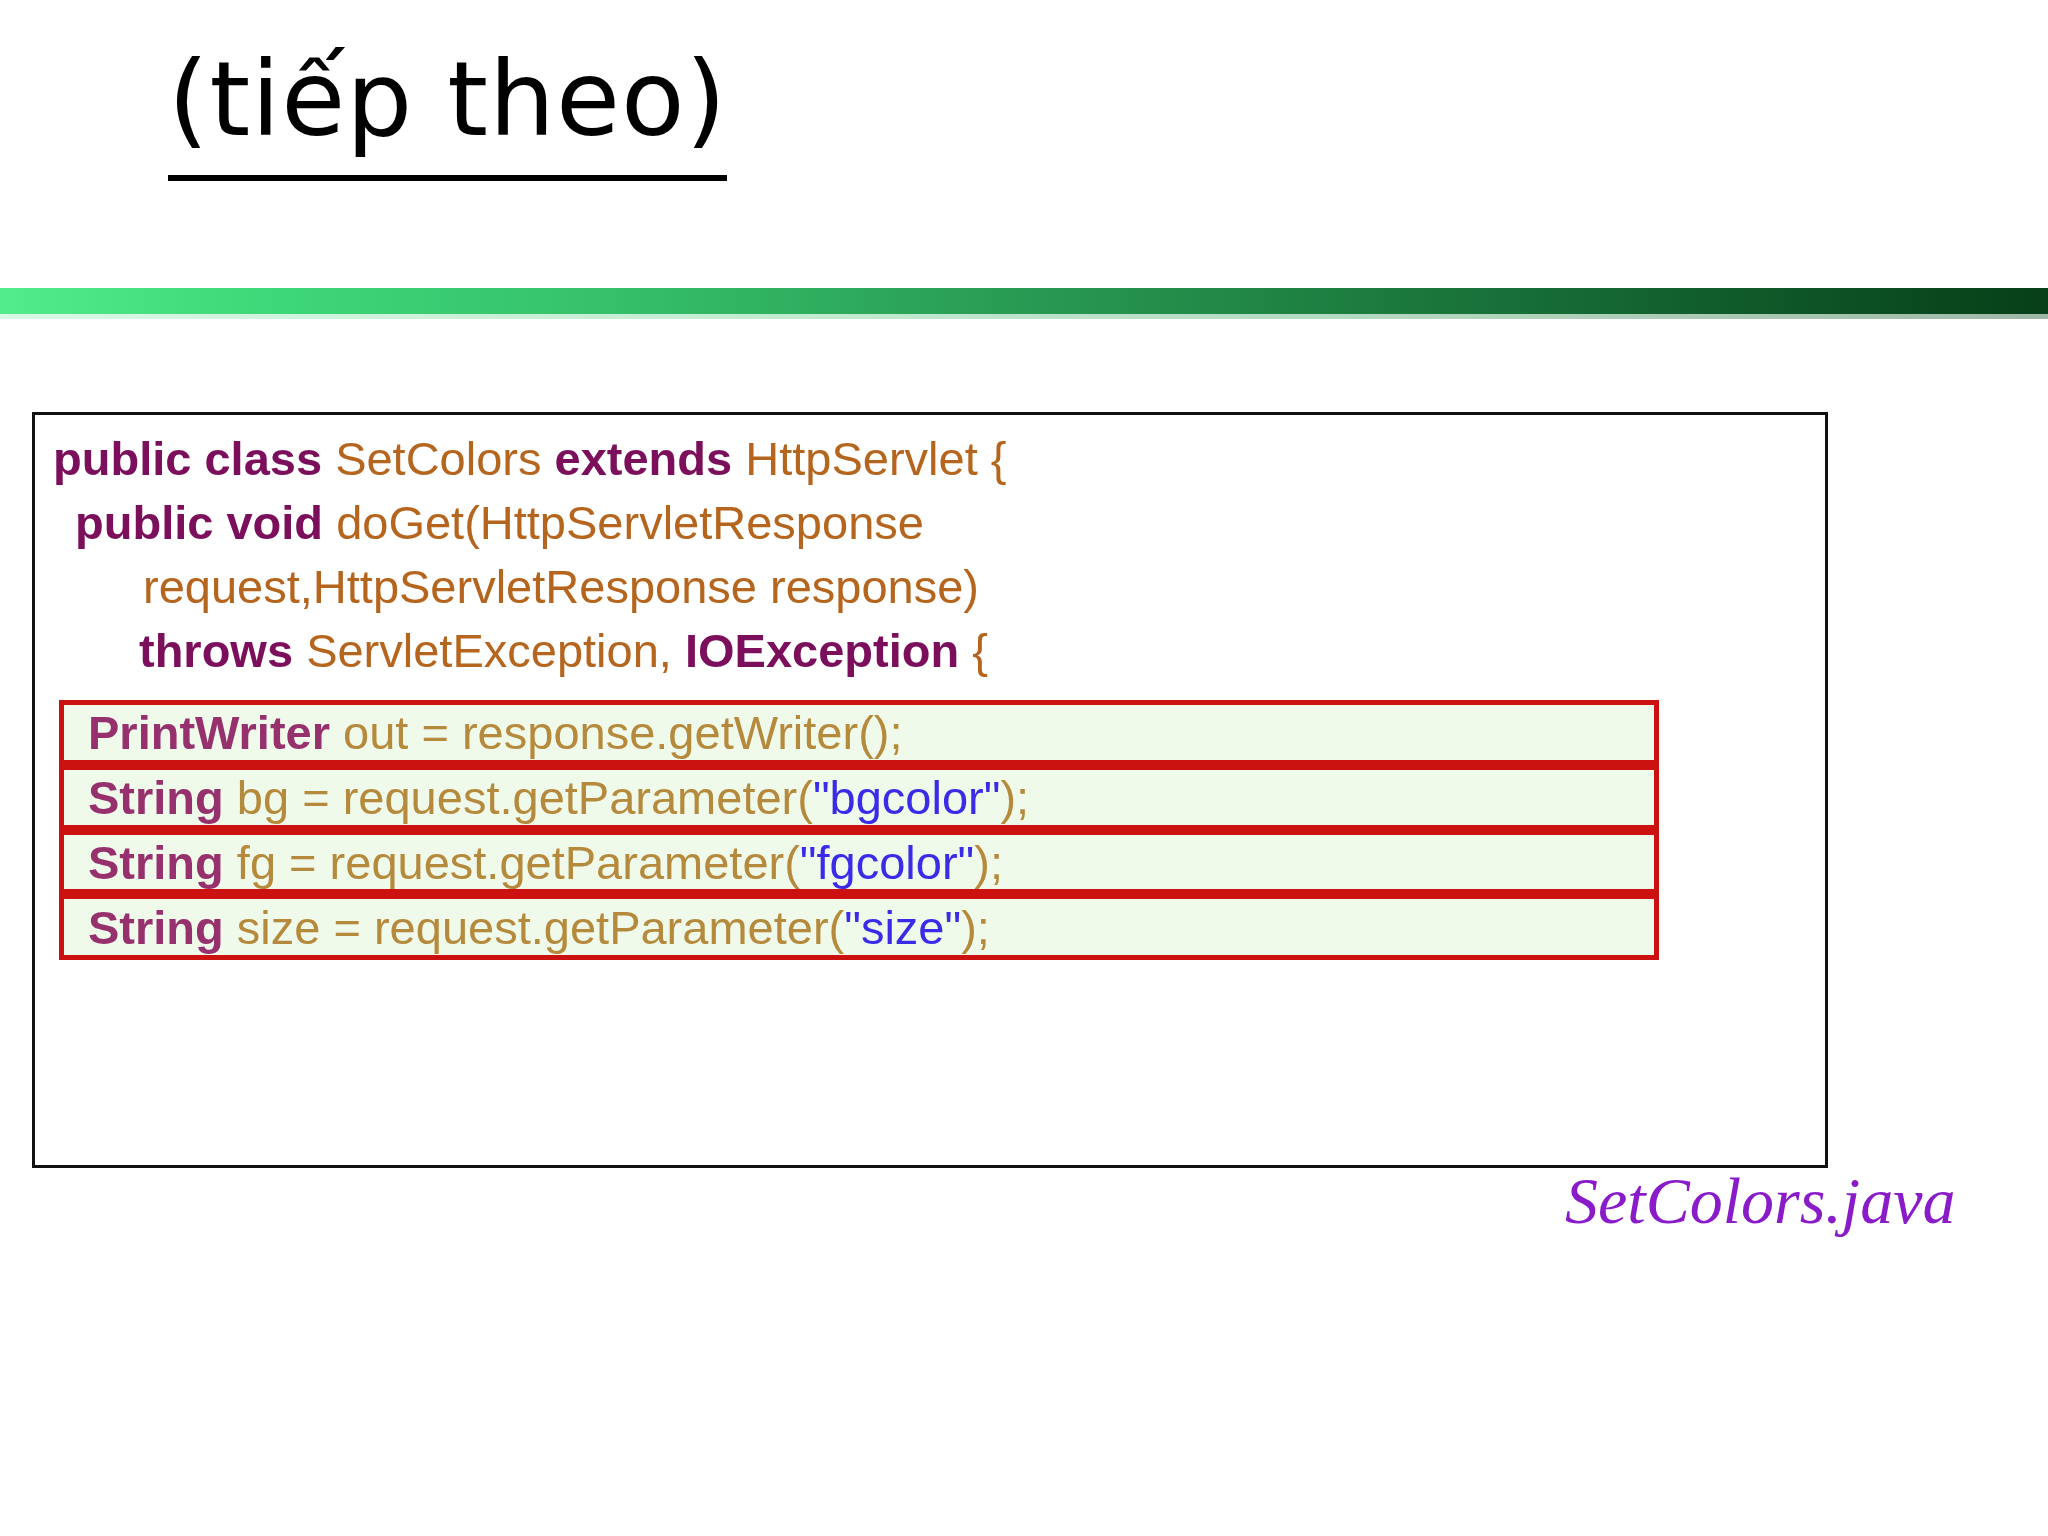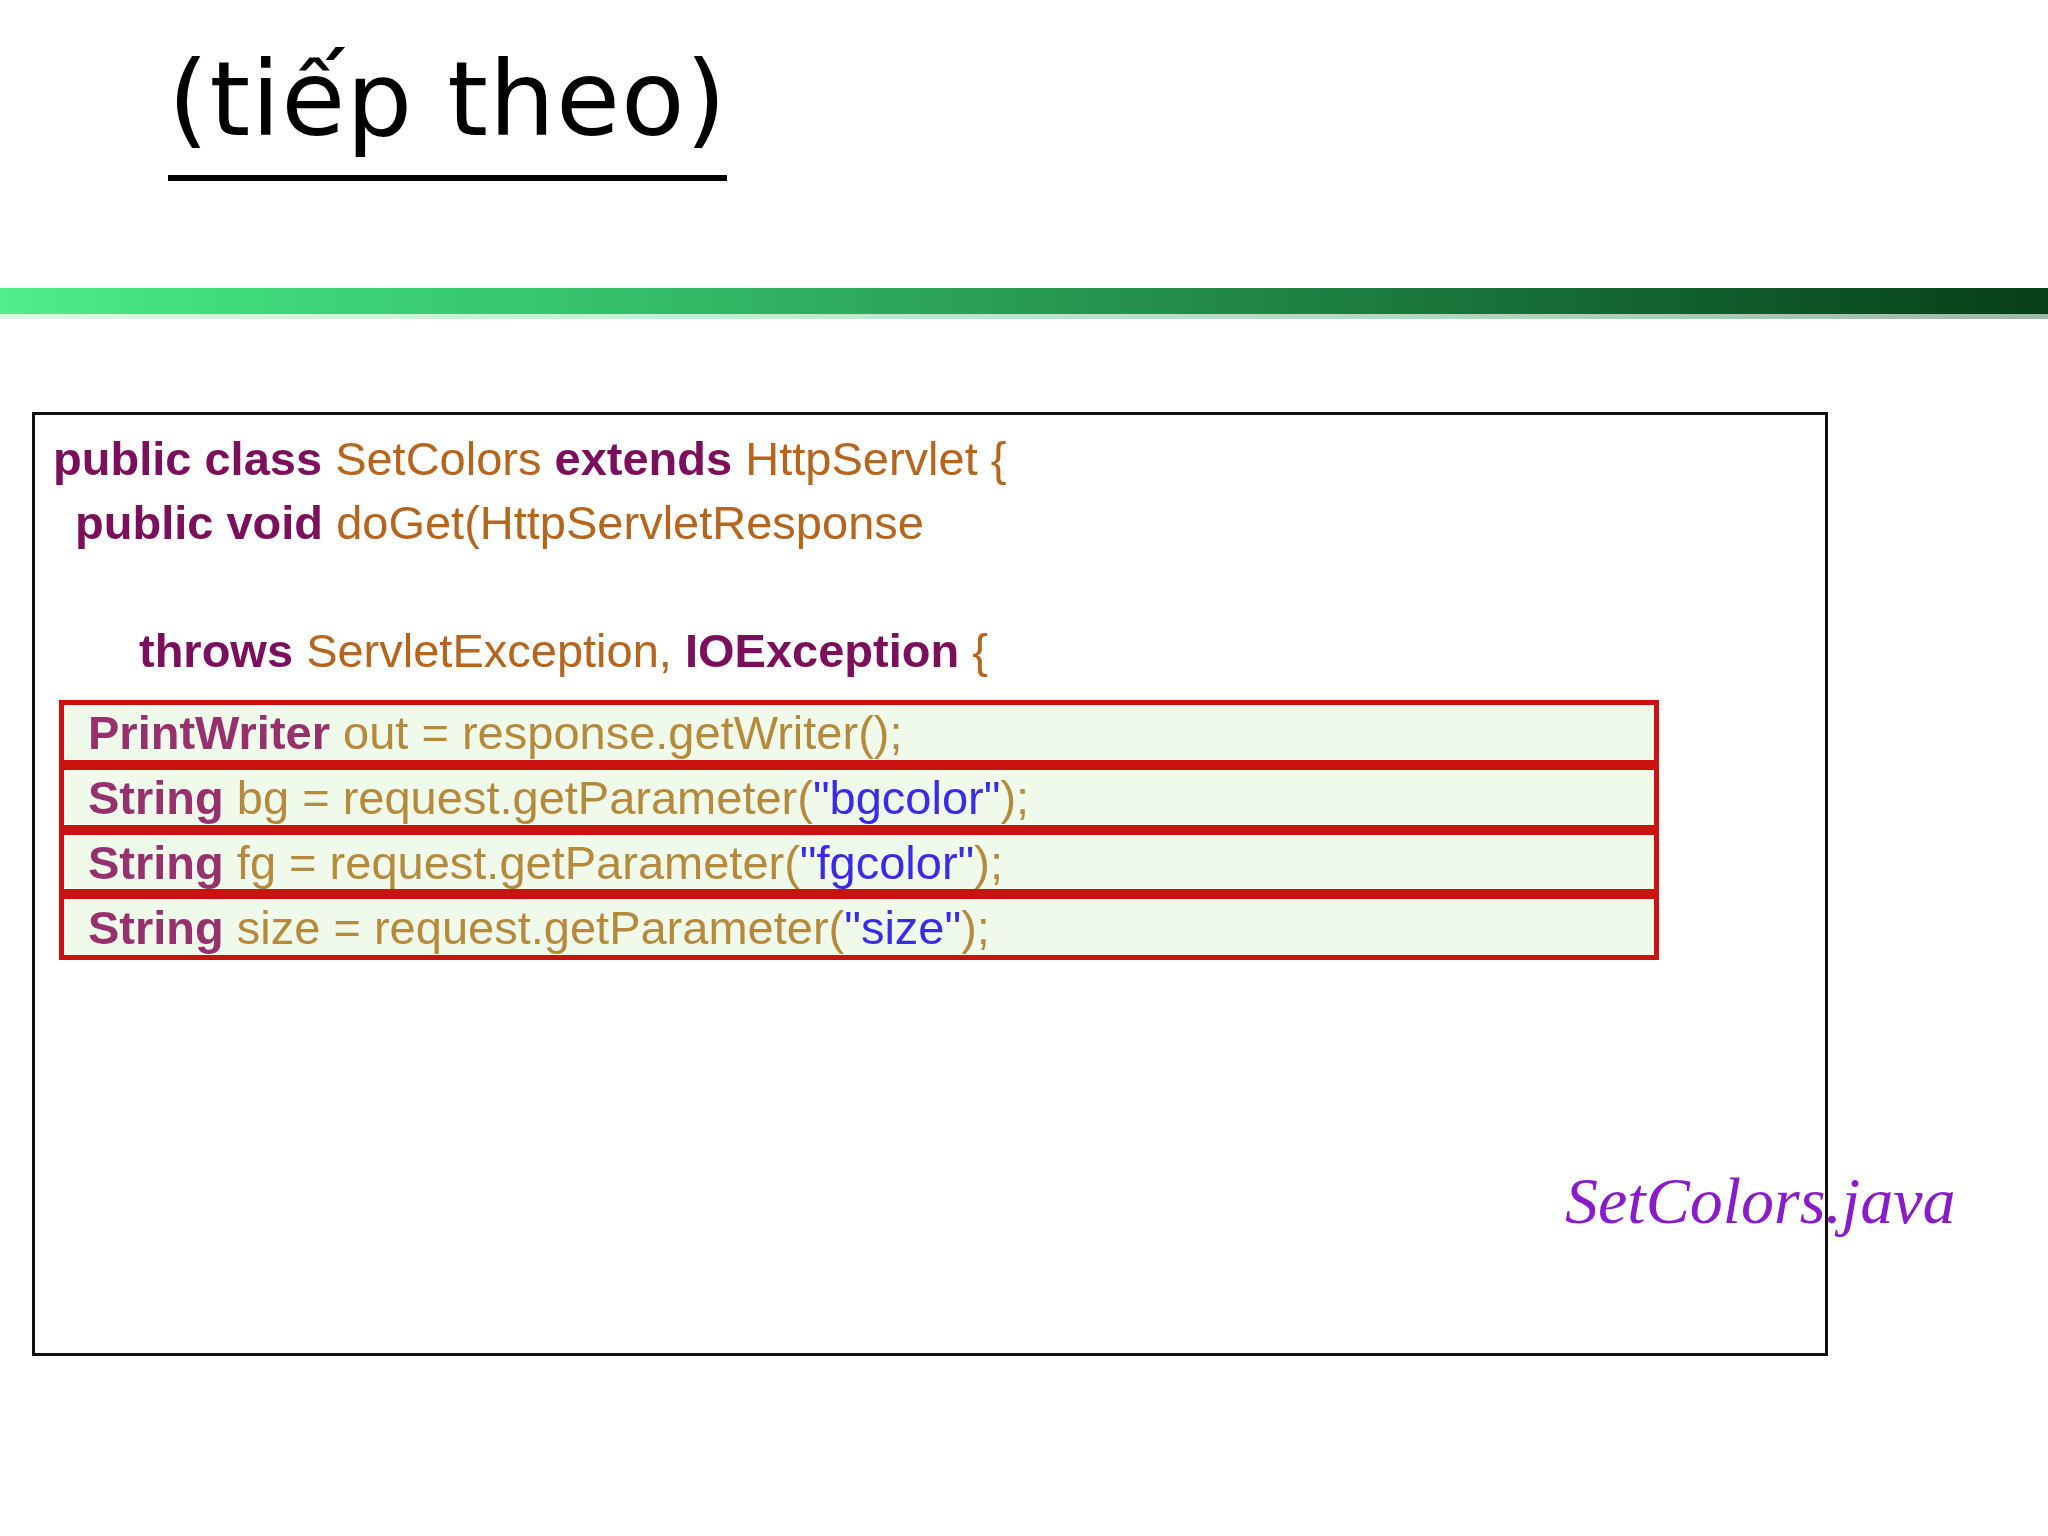--- a/index.html
+++ b/index.html
@@ -62,21 +62,21 @@
         #4e7d5e 100%);
     opacity: .55;
   }
 
   
   #code-panel {
     position: absolute;
     left: 32px;
     top: 412px;
     width: 1796px;
-    height: 944px;
+    height: 756px;
     border: 3px solid #111111;
     background: #ffffff;
     box-sizing: border-box;
   }
 
   .code-area {
     position: absolute;
     left: 0;
     top: 0;
     width: 100%;
@@ -139,20 +139,21 @@
 <div id="slide-title">(tiếp theo)</div>
 
 <div id="divider"></div>
 <div id="divider-shade"></div>
 
 <div id="code-panel">
   <div class="code-area">
 
   <div class="code-line" style="left: 18px; top: 20px;"><span class="kw">public class </span><span class="ident">SetColors </span><span class="kw">extends </span><span class="ident">HttpServlet {</span></div>
       <div class="code-line" style="left: 40px; top: 84px;"><span class="kw">public void </span><span class="ident">doGet(HttpServletResponse</span></div>
+      <div class="code-line" style="left: 108px; top: 148px;"><span class="ident">request,HttpServletResponse response)</span></div>
       <div class="code-line" style="left: 104px; top: 212px;"><span class="kw">throws </span><span class="ident">ServletException, </span><span class="kw">IOException </span><span class="ident">{</span></div>
       <div class="code-line" style="left: 52px; top: 340px;"><span class="ident">response.setContentType(</span><span class="str">"text/html"</span><span class="ident">);</span></div>
       <div class="hl-row" style="top: 285px; height: 65px;">
         <div class="code-line"><span class="hl-type">PrintWriter </span><span class="hl-ident">out = response.getWriter();</span></div>
       </div>
       <div class="hl-row" style="top: 350px; height: 65px;">
         <div class="code-line"><span class="hl-type">String </span><span class="hl-ident">bg = request.getParameter(</span><span class="hl-str">"bgcolor"</span><span class="hl-ident">);</span></div>
       </div>
       <div class="hl-row" style="top: 415px; height: 64px;">
         <div class="code-line"><span class="hl-type">String </span><span class="hl-ident">fg = request.getParameter(</span><span class="hl-str">"fgcolor"</span><span class="hl-ident">);</span></div>

